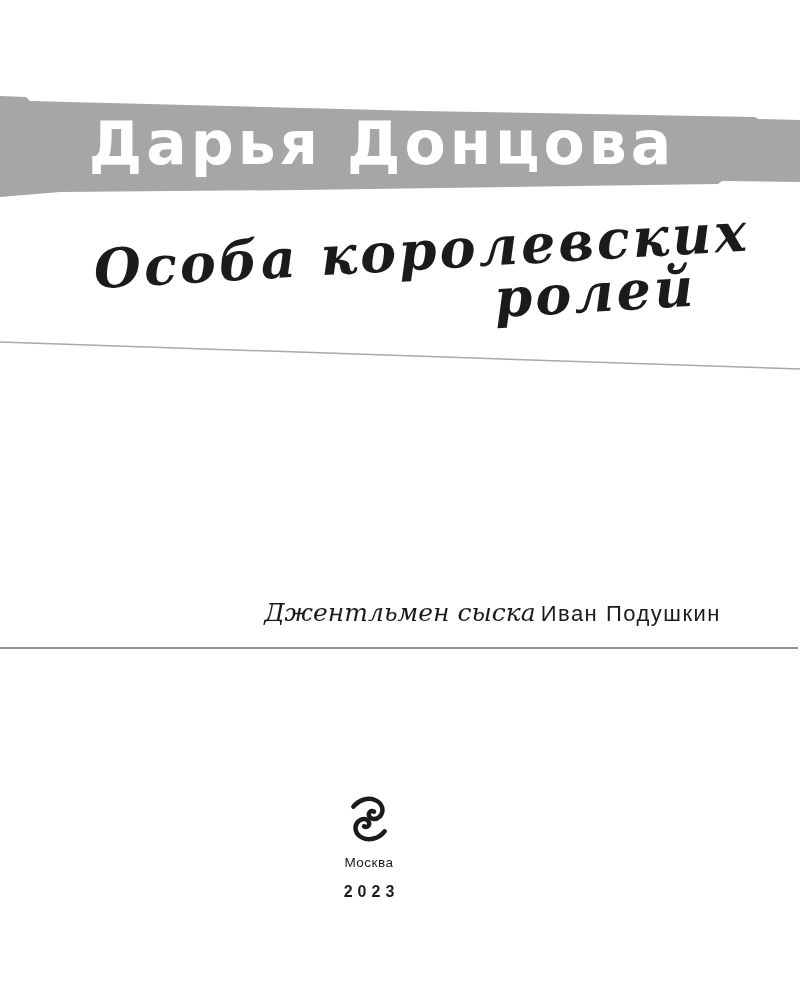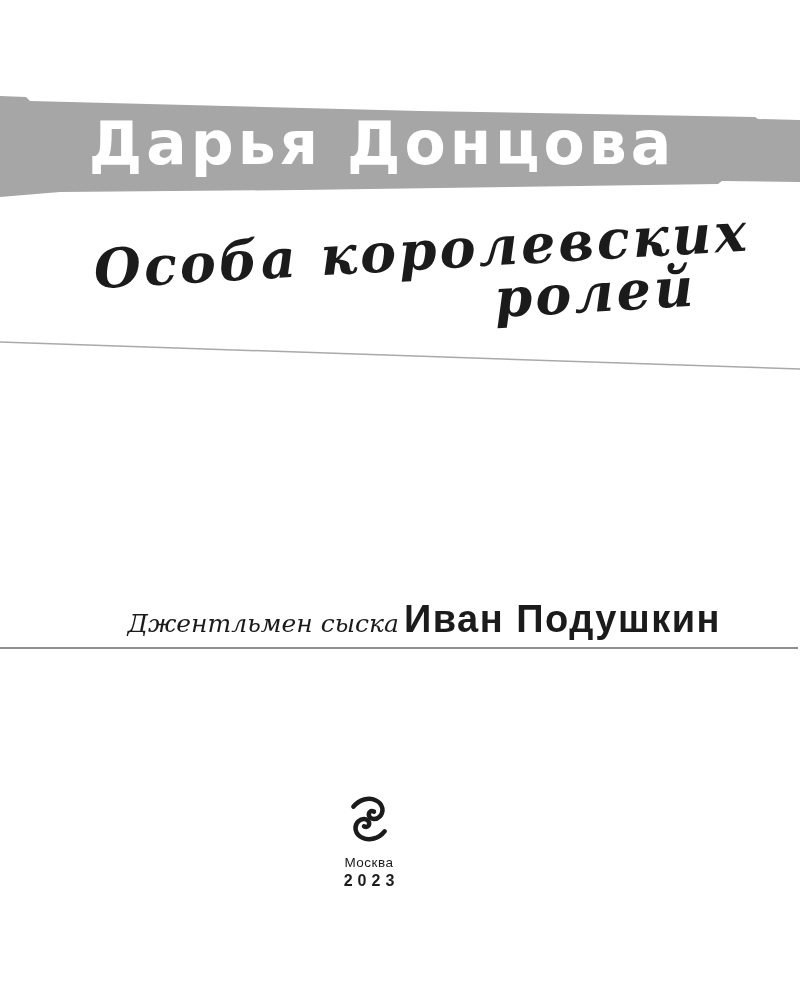--- a/index.html
+++ b/index.html
@@ -57,22 +57,22 @@
     gap:5px;white-space:nowrap;margin-left:28px;
   }
   .series-script{
     font-family:"DejaVu Serif","Liberation Serif",serif;
     font-style:italic;
     font-size:25px;
     color:var(--color-ink);
   }
   .series-name{
     font-family:"Liberation Sans","DejaVu Sans",sans-serif;
-    font-weight:bold;
-    font-size:38px;
+    font-weight:normal;
+    font-size:22px;
     letter-spacing:1.5px;
     color:var(--color-ink);
   }
   .rule-horizontal{
     position:absolute;top:647px;left:0;width:798px;height:2px;
     background:var(--color-rule_dark);
   }
 
   
   .imprint{
@@ -81,21 +81,21 @@
   }
   .logo-svg{display:block;margin:0 auto;}
   .imprint-city{
     margin-top:13px;
     font-family:"Liberation Sans","DejaVu Sans",sans-serif;
     font-size:13.5px;
     letter-spacing:0.5px;
     color:var(--color-ink);
   }
   .imprint-year{
-    margin-top:2px;
+    margin-top:13px;
     font-family:"Liberation Sans","DejaVu Sans",sans-serif;
     font-weight:bold;
     font-size:16px;
     letter-spacing:5px;
     padding-left:5px; 
     color:var(--color-ink);
   }
 </style>
 </head>
 <body>

